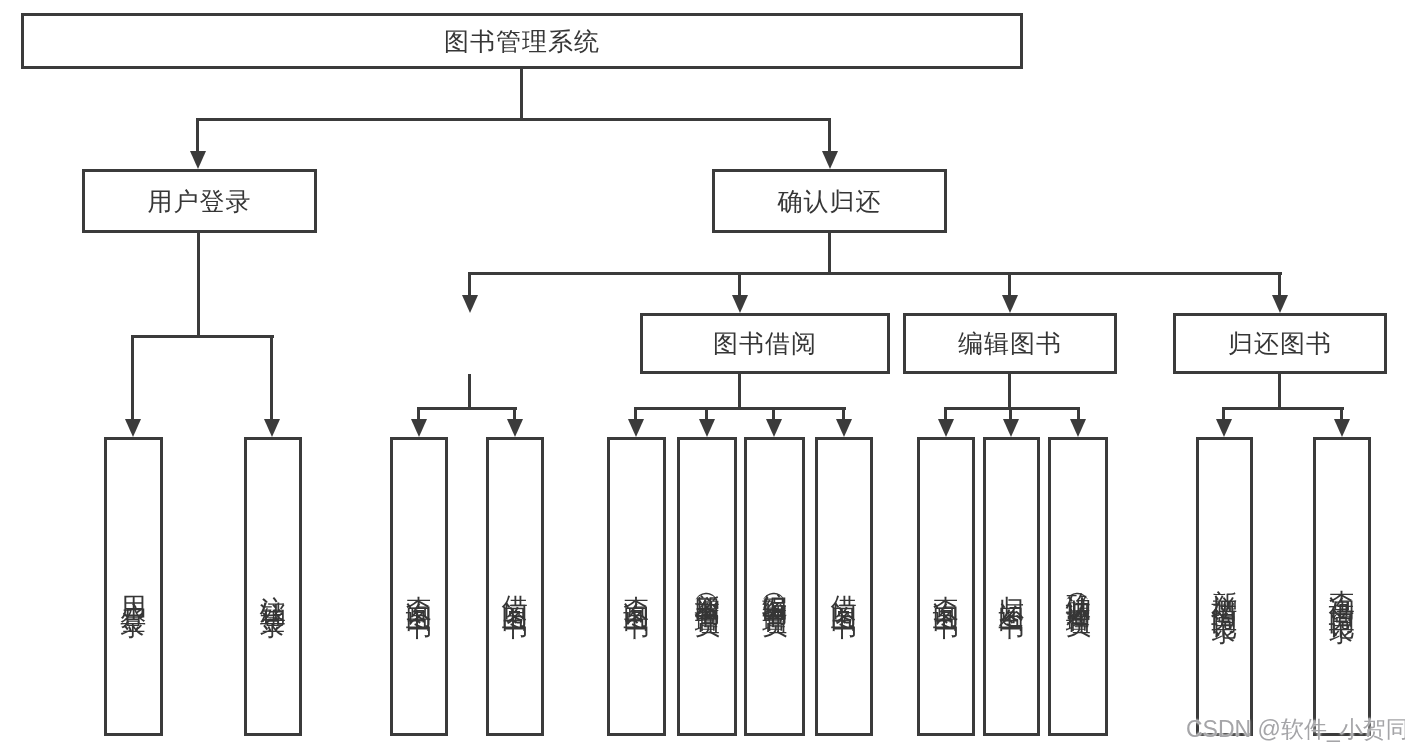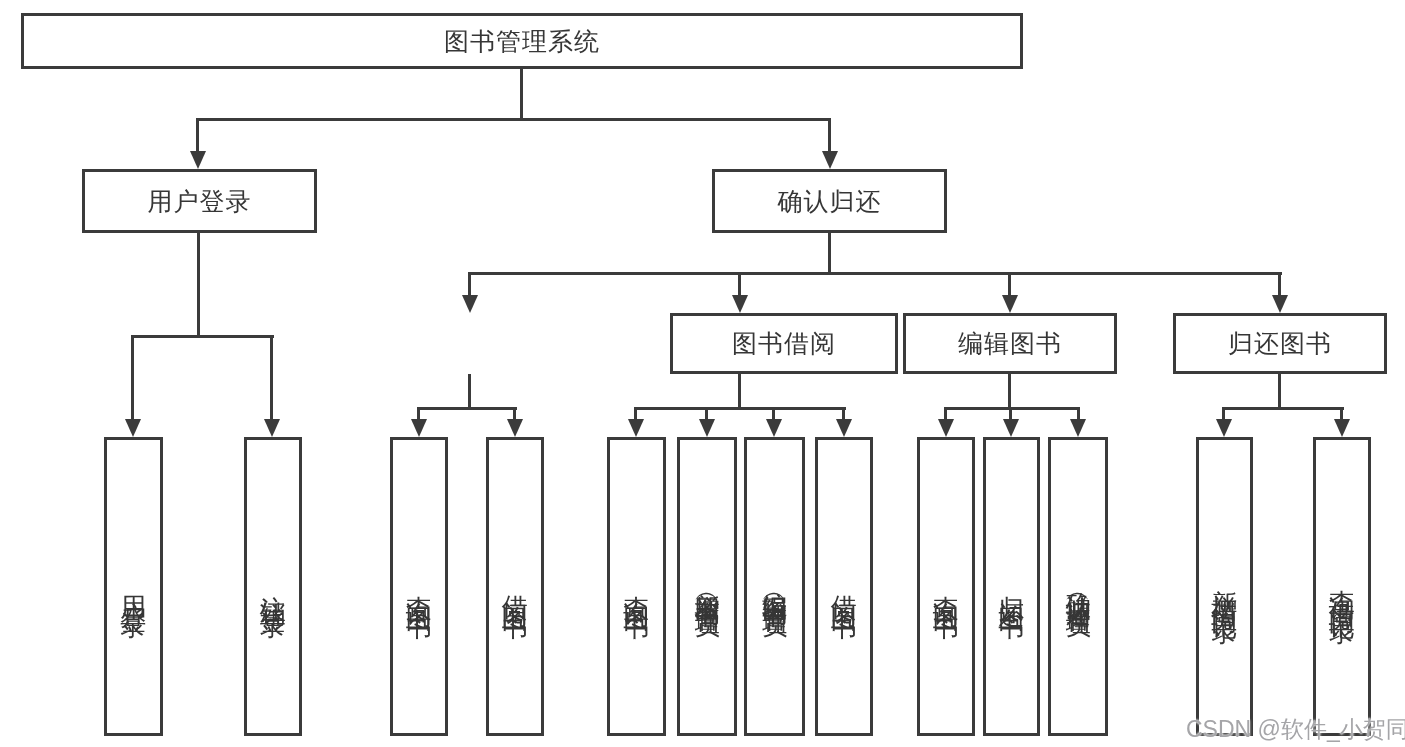--- a/index.html
+++ b/index.html
@@ -33,21 +33,21 @@
 </head>
 <body>
 
 <div class="canvas">
 
   <div class="box h-box" style="left:21px;top:13px;width:1002px;height:56px">图书管理系统</div>
 
   <div class="box h-box" style="left:82px;top:169px;width:235px;height:64px">用户登录</div>
   <div class="box h-box" style="left:712px;top:169px;width:235px;height:64px">确认归还</div>
 
-  <div class="box h-box" style="left:670px;top:313px;width:228px;height:61px">图书借阅</div>
+  <div class="box h-box" style="left:640px;top:313px;width:250px;height:61px">图书借阅</div>
   <div class="box h-box" style="left:903px;top:313px;width:214px;height:61px">编辑图书</div>
   <div class="box h-box" style="left:1173px;top:313px;width:214px;height:61px">归还图书</div>
 
   <div class="box v-box" style="left:104px;top:437px;width:59px;height:299px">
     <span class="vtext">用户登录</span>
   </div>
   <div class="box v-box" style="left:244px;top:437px;width:58px;height:299px">
     <span class="vtext">注销登录</span>
   </div>
 

